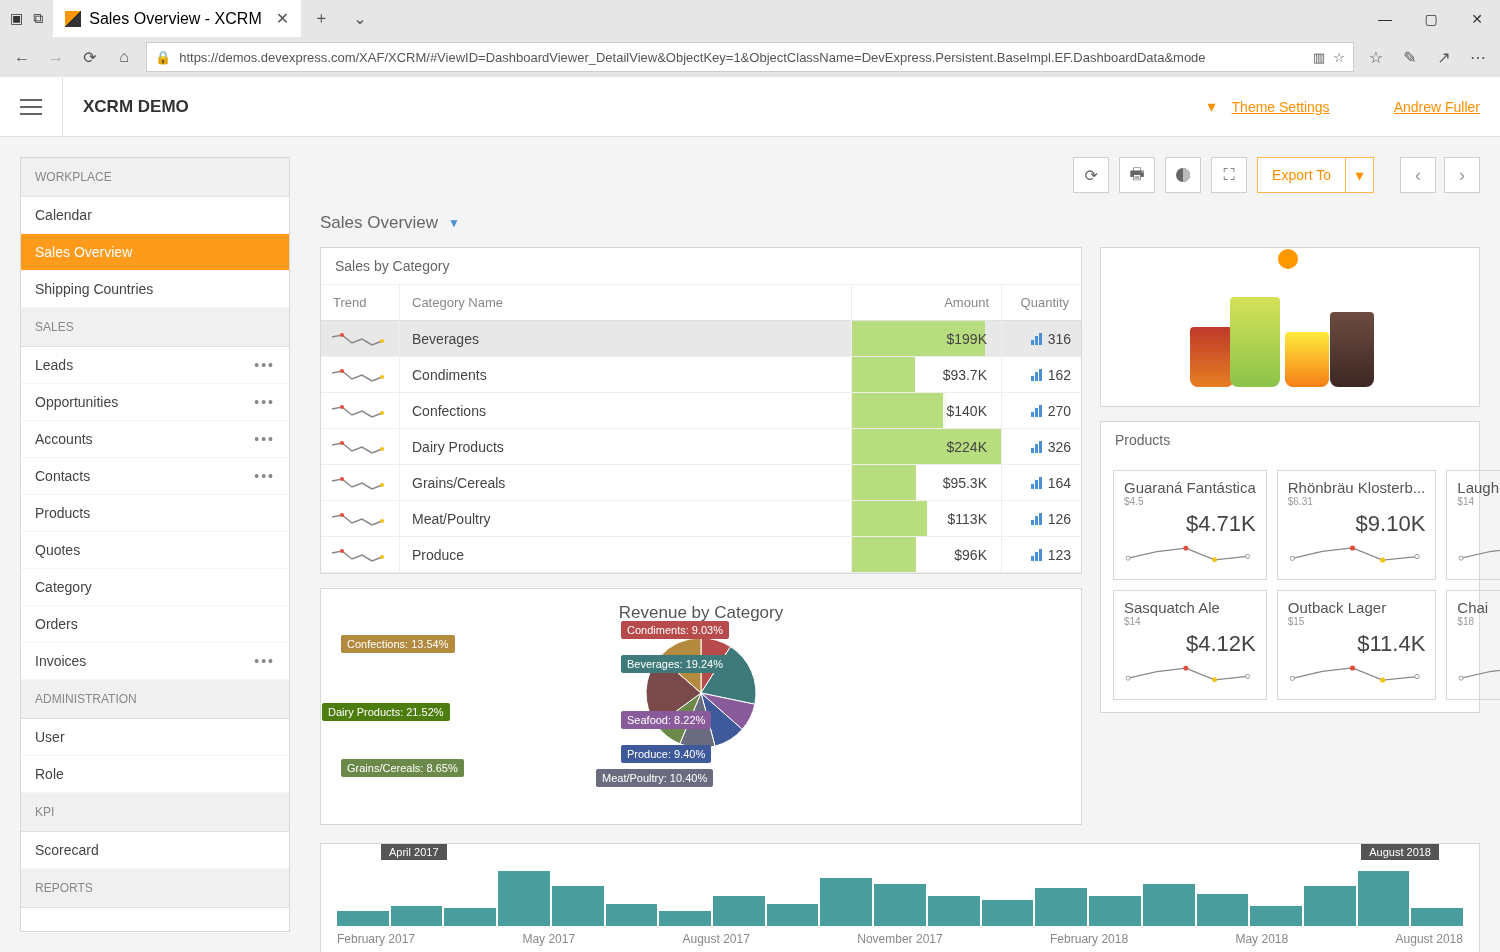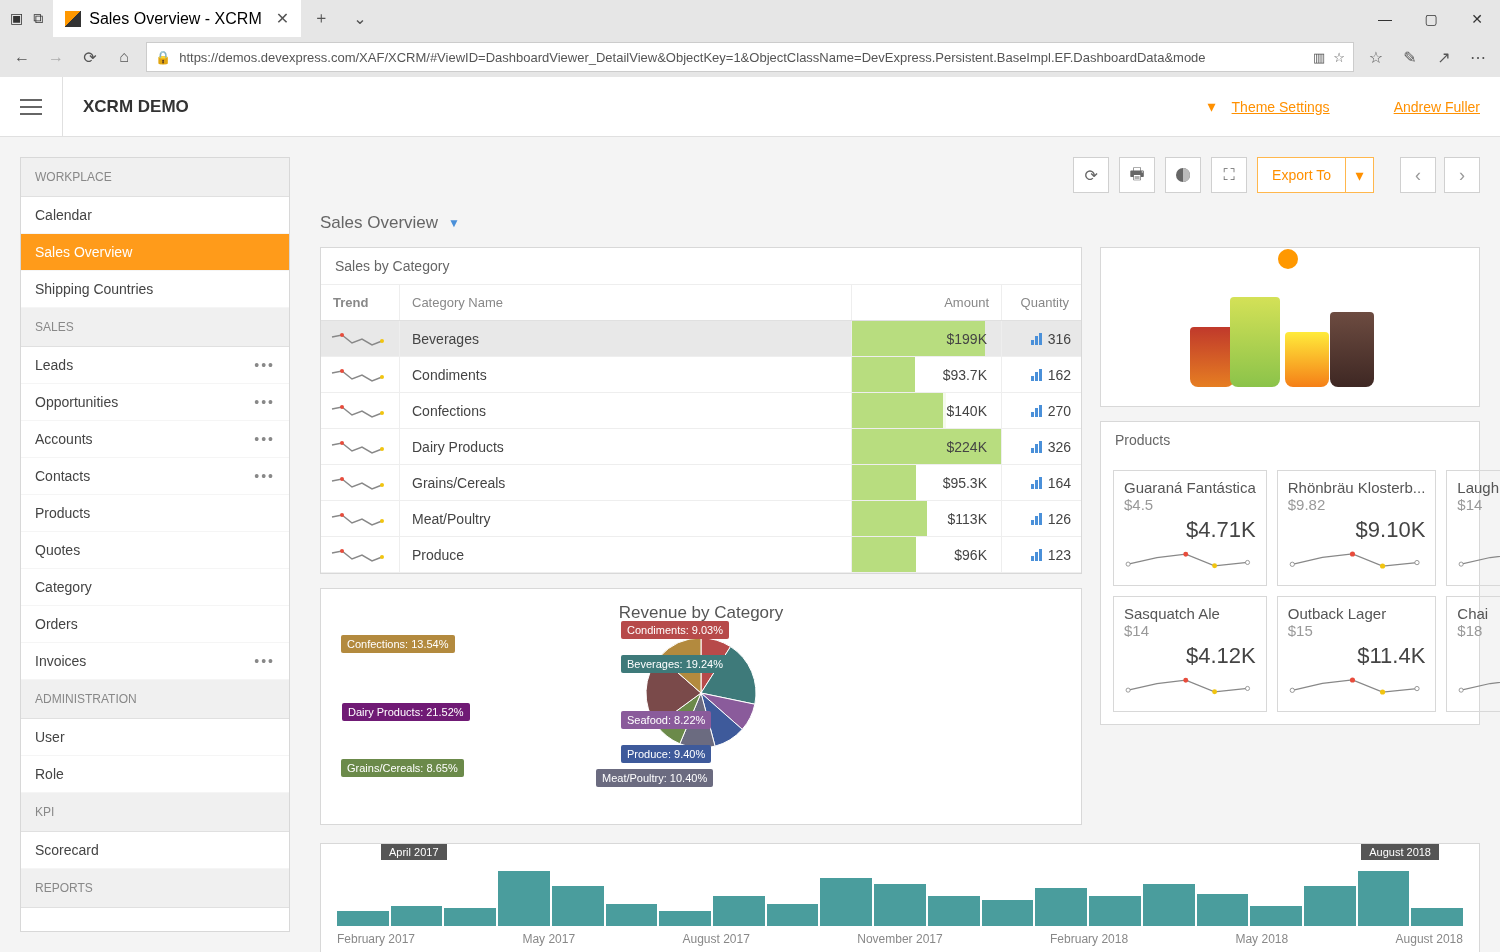--- a/index.html
+++ b/index.html
@@ -52,21 +52,21 @@
   .filter-icon { color:#4a90d9; font-size:12px; }
 
   .dash { display:grid; grid-template-columns: 1fr 380px; gap:18px; }
 
   .panel { background:#fff; border:1px solid #d8d8d8; }
   .panel-title { padding:10px 14px; font-size:14px; color:#666; border-bottom:1px solid #eee; }
 
   
   .tbl-head { display:flex; border-bottom:1px solid #e0e0e0; }
   .tbl-head > div { padding:10px 12px; font-size:13px; color:#888; }
-  .c-trend { width:78px;font-weight:bold; }
+  .c-trend { width:78px; }
   .c-name { flex:1; border-left:1px solid #eee; }
   .c-amt { width:150px; text-align:right; border-left:1px solid #eee; }
   .c-qty { width:80px; text-align:right; border-left:1px solid #eee; }
   .tbl-row { display:flex; border-bottom:1px solid #eee; height:36px; align-items:stretch; }
   .tbl-row.sel { background:#e8e8e8; }
   .r-trend { width:78px; display:flex; align-items:center; justify-content:center; }
   .r-name { flex:1; padding:0 12px; display:flex; align-items:center; font-size:14px; color:#444; border-left:1px solid #eee; }
   .r-amt { width:150px; position:relative; border-left:1px solid #eee; }
   .r-amt .bar { position:absolute; left:0; top:0; bottom:0; background:#b8dd7f; }
   .r-amt .val { position:absolute; right:10px; top:0; bottom:0; display:flex; align-items:center; font-size:14px; color:#444; background:rgba(255,255,255,0.85); padding:0 4px; left:auto;text-align:right; }
@@ -84,21 +84,21 @@
 
   
   .img-panel { height:160px; display:flex; align-items:center; justify-content:center; background:#fff; border:1px solid #d8d8d8; }
   .drinks { width:200px; height:120px; position:relative; }
   .glass { position:absolute; bottom:0; width:44px; height:70px; border-radius:4px 4px 8px 8px; }
 
   .prod-grid { display:grid; grid-template-columns:1fr 1fr 1fr; gap:10px; padding:12px; }
   .prod-head { padding:10px 14px; font-size:14px; color:#666; }
   .prod-card { border:1px solid #d8d8d8; padding:8px 10px; }
   .prod-name { font-size:15px; color:#555; white-space:nowrap; overflow:hidden; text-overflow:ellipsis; }
-  .prod-price { font-size:15px; color:#999; }
+  .prod-price { font-size:10px; color:#999; }
   .prod-val { font-size:22px; color:#444; text-align:right; margin:4px 0; }
   .prod-spark { width:100%; height:26px; }
 
   
   .bottom-chart { border:1px solid #d8d8d8; background:#fff; padding:12px 16px 6px; position:relative; grid-column: 1 / 3; }
   .bc-bars { display:flex; gap:2px; align-items:flex-end; height:60px; position:relative; }
   .bc-bar { flex:1; background:#4a9d9d; }
   .bc-labels { display:flex; justify-content:space-between; font-size:12px; color:#888; margin-top:6px; }
   .tooltip { position:absolute; background:#555; color:#fff; font-size:11px; padding:2px 8px; }
 </style>
@@ -424,21 +424,21 @@
                 <path d="M0 0 L-44.37374438563209 32.49570447303128 A55 55 0 0 1 -41.34739162534111 -36.26834991808522 Z" fill="#7a4a4a" stroke="#fff"></path>
                 <path d="M0 0 L-41.34739162534111 -36.26834991808522 A55 55 0 0 1 -1.0103336092965664e-14 -55 Z" fill="#b38a3e" stroke="#fff"></path>
               </svg>
             <div id="pie-labels">
                 <div class="pie-label" style="background: rgb(183, 74, 74); left: 300px; top: 32px;">Condiments: 9.03%</div>
                 <div class="pie-label" style="background: rgb(62, 122, 122); left: 300px; top: 66px;">Beverages: 19.24%</div>
                 <div class="pie-label" style="background: rgb(138, 91, 155); left: 300px; top: 122px;">Seafood: 8.22%</div>
                 <div class="pie-label" style="background: rgb(62, 90, 155); left: 300px; top: 156px;">Produce: 9.40%</div>
                 <div class="pie-label" style="background: rgb(107, 107, 128); left: 275px; top: 180px;">Meat/Poultry: 10.40%</div>
                 <div class="pie-label" style="background: rgb(107, 138, 74); left: 20px; top: 170px;">Grains/Cereals: 8.65%</div>
-                <div class="pie-label" style="background: #701a75; left: 21px; top: 114px;">Dairy Products: 21.52%</div>
+                <div class="pie-label" style="background: #4d7c0f; left: 1px; top: 114px;">Dairy Products: 21.52%</div>
                 <div class="pie-label" style="background: rgb(179, 138, 62); left: 20px; top: 46px;">Confections: 13.54%</div>
               </div>
           </div>
         </div>
       </div>
 
       <div style="display:flex;flex-direction:column;gap:14px">
         <div class="img-panel">
           <div class="drinks">
             <div class="glass" style="left:0;background:linear-gradient(#c0392b,#e67e22);height:60px"></div>
@@ -452,21 +452,21 @@
         <div class="panel">
           <div class="prod-head">Products</div>
           <div class="prod-grid" id="prod-grid">
               <div class="prod-card"><div class="prod-name">Guaraná Fantástica</div><div class="prod-price">$4.5</div><div class="prod-val">$4.71K</div><svg class="prod-spark" viewBox="0 0 160 26">
                   <polyline fill="none" stroke="#888" stroke-width="1.5" points="5,18 40,10 75,6 110,20 150,16"></polyline>
                   <circle cx="75" cy="6" r="3" fill="#e74c3c"></circle>
                   <circle cx="110" cy="20" r="3" fill="#f1c40f"></circle>
                   <circle cx="5" cy="18" r="2.5" fill="#fff" stroke="#888"></circle>
                   <circle cx="150" cy="16" r="2.5" fill="#fff" stroke="#888"></circle>
                 </svg></div>
-              <div class="prod-card"><div class="prod-name">Rhönbräu Klosterb...</div><div class="prod-price">$9.82</div><div class="prod-val">$9.10K</div><svg class="prod-spark" viewBox="0 0 160 26">
+              <div class="prod-card"><div class="prod-name">Rhönbräu Klosterb...</div><div class="prod-price">$6.31</div><div class="prod-val">$9.10K</div><svg class="prod-spark" viewBox="0 0 160 26">
                   <polyline fill="none" stroke="#888" stroke-width="1.5" points="5,18 40,10 75,6 110,20 150,16"></polyline>
                   <circle cx="75" cy="6" r="3" fill="#e74c3c"></circle>
                   <circle cx="110" cy="20" r="3" fill="#f1c40f"></circle>
                   <circle cx="5" cy="18" r="2.5" fill="#fff" stroke="#888"></circle>
                   <circle cx="150" cy="16" r="2.5" fill="#fff" stroke="#888"></circle>
                 </svg></div>
               <div class="prod-card"><div class="prod-name">Laughing Lumberj...</div><div class="prod-price">$14</div><div class="prod-val">$1.92K</div><svg class="prod-spark" viewBox="0 0 160 26">
                   <polyline fill="none" stroke="#888" stroke-width="1.5" points="5,18 40,10 75,6 110,20 150,16"></polyline>
                   <circle cx="75" cy="6" r="3" fill="#e74c3c"></circle>
                   <circle cx="110" cy="20" r="3" fill="#f1c40f"></circle>

